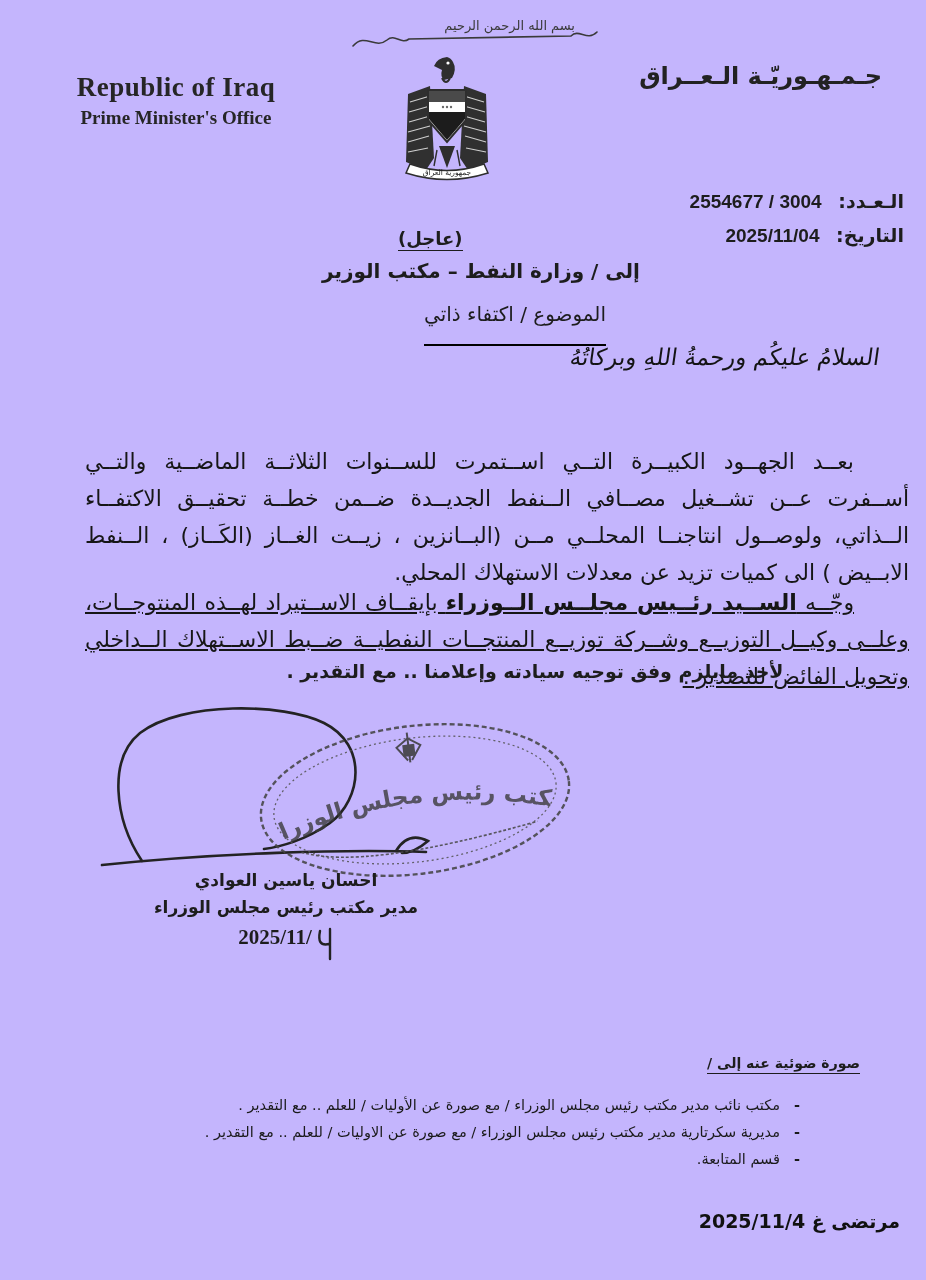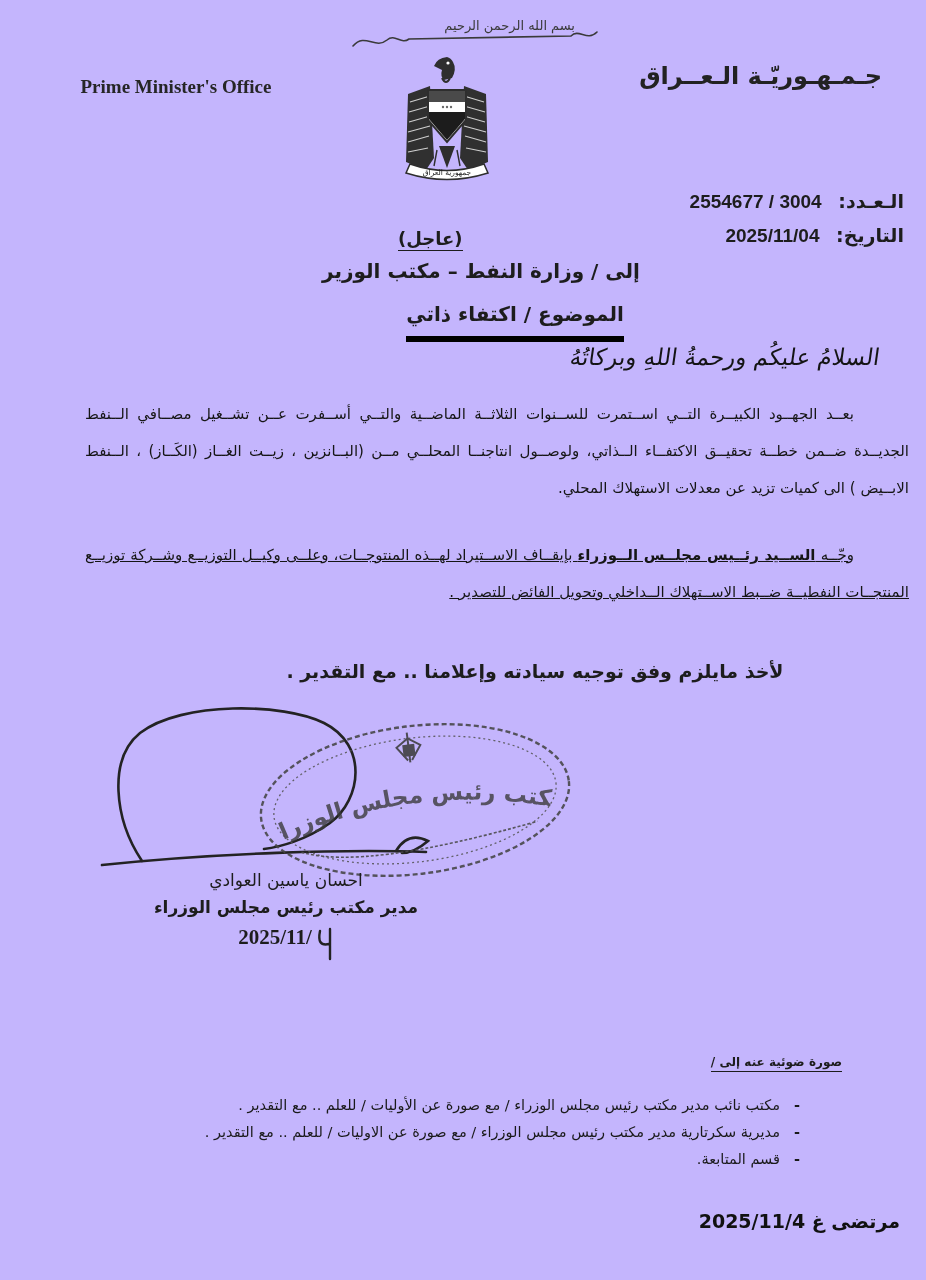--- a/index.html
+++ b/index.html
@@ -21,62 +21,63 @@
   .emblem{left:392px;top:54px;width:110px;height:128px;}
   
   .refblock{right:22px;top:184px;direction:rtl;text-align:right;}
   .refrow{height:34px;line-height:34px;font-size:19px;font-weight:bold;}
   .refrow .num{font-family:"Liberation Sans",sans-serif;font-size:19px;margin-right:10px;letter-spacing:.5px;}
   .urgent{left:398px;top:228px;font-size:18px;font-weight:bold;direction:rtl;
     border-bottom:1.6px solid #1d1d1d;padding-bottom:1px;}
   .toline{left:36px;top:259px;width:890px;text-align:center;direction:rtl;
     font-size:20px;font-weight:bold;}
   .subjectwrap{left:104px;top:302px;width:822px;text-align:center;direction:rtl;}
-  .subject{display:inline-block;font-size:20px;font-weight:bold;
-    border-bottom:6px solid #000000;padding-bottom:10px;}
+  .subject{display:inline-block;font-size:20px;font-weight:normal;
+    border-bottom:2px solid #000000;padding-bottom:18px;}
   .greeting{right:46px;top:344px;direction:rtl;font-size:23px;color:#141414;
     transform:skewX(-8deg);letter-spacing:-.5px;}
   
   .para{left:85px;width:824px;direction:rtl;text-align:justify;
-    font-size:15px;line-height:37px;color:#161616;}
+    font-size:22px;line-height:37px;color:#161616;margin-top:47px;}
   .p1{top:396px;text-indent:55px;}
   .p2{top:537px;text-indent:55px;text-decoration:underline;}
   .p2 b{font-weight:bold;}
   .closing{left:144px;top:660px;width:782px;text-align:center;direction:rtl;
     font-size:19px;font-weight:bold;}
   
   .sig{left:96px;top:701px;width:430px;height:180px;}
   .stamp{left:248px;top:716px;width:334px;height:168px;transform:rotate(-7deg);opacity:.88;}
   .sigblock{left:128px;top:870px;width:316px;text-align:center;direction:rtl;}
-  .sigblock .nm{font-size:17px;font-weight:normal;}
+  .sigblock .nm{font-size:17px;font-weight:bold;}
   .sigblock .tt{font-size:17px;font-weight:bold;margin-top:7px;}
   .sigdate{margin-top:8px;direction:ltr;font-family:"Liberation Serif",serif;
     font-size:21px;font-weight:bold;display:flex;justify-content:center;align-items:flex-start;gap:4px;}
   .handday{width:18px;height:36px;margin-top:2px;}
   
-  .ccHead{right:84px;top:1055px;direction:rtl;font-size:12px;font-weight:bold;
+  .ccHead{right:66px;top:1055px;direction:rtl;font-size:14px;font-weight:bold;
     border-bottom:1.8px solid #1d1d1d;padding-bottom:2px;}
   .ccList{right:126px;top:1092px;direction:rtl;text-align:right;font-size:14.5px;color:#1a1a1a;}
   .ccItem{display:flex;gap:14px;line-height:27px;white-space:nowrap;}
   .ccItem .dash{font-weight:bold;}
   
   .footnote{right:26px;top:1210px;direction:rtl;font-size:19px;font-weight:bold;color:#111;}
   svg{display:block;}
 </style>
 </head>
 <body>
 
 <div class="page">
 
   <svg class="abs bismillah" viewBox="0 0 280 50">
     <path d="M18,34 C30,20 40,38 52,28 C60,21 66,33 74,27 L236,24 C244,16 252,30 262,20" fill="none" stroke="#3a3a3a" stroke-width="1.6" stroke-linecap="round"></path>
     <text x="240" y="18" text-anchor="end" font-size="13" fill="#3a3a3a" font-family="DejaVu Sans">بسم الله الرحمن الرحيم</text>
   </svg>
 
   <div class="abs lh-en">
+    <div class="l1">Republic of Iraq</div>
     <div class="l2">Prime Minister's Office</div>
   </div>
 
   <svg class="abs emblem" viewBox="0 0 110 128">
 
     <path d="M55,3 q-10,1 -13,9 l8,4 q-2,6 2,10 l8,-2 q5,-9 1,-16 q-2,-4 -6,-5 z" fill="#2e2e2e"></path>
     <circle cx="56" cy="9" r="1.6" fill="#fff"></circle>
     <path d="M50,24 q4,8 8,0" fill="none" stroke="#2e2e2e" stroke-width="2"></path>
 
     <path d="M38,32 L16,40 L14,108 L34,116 L42,104 Z" fill="#303030"></path>

